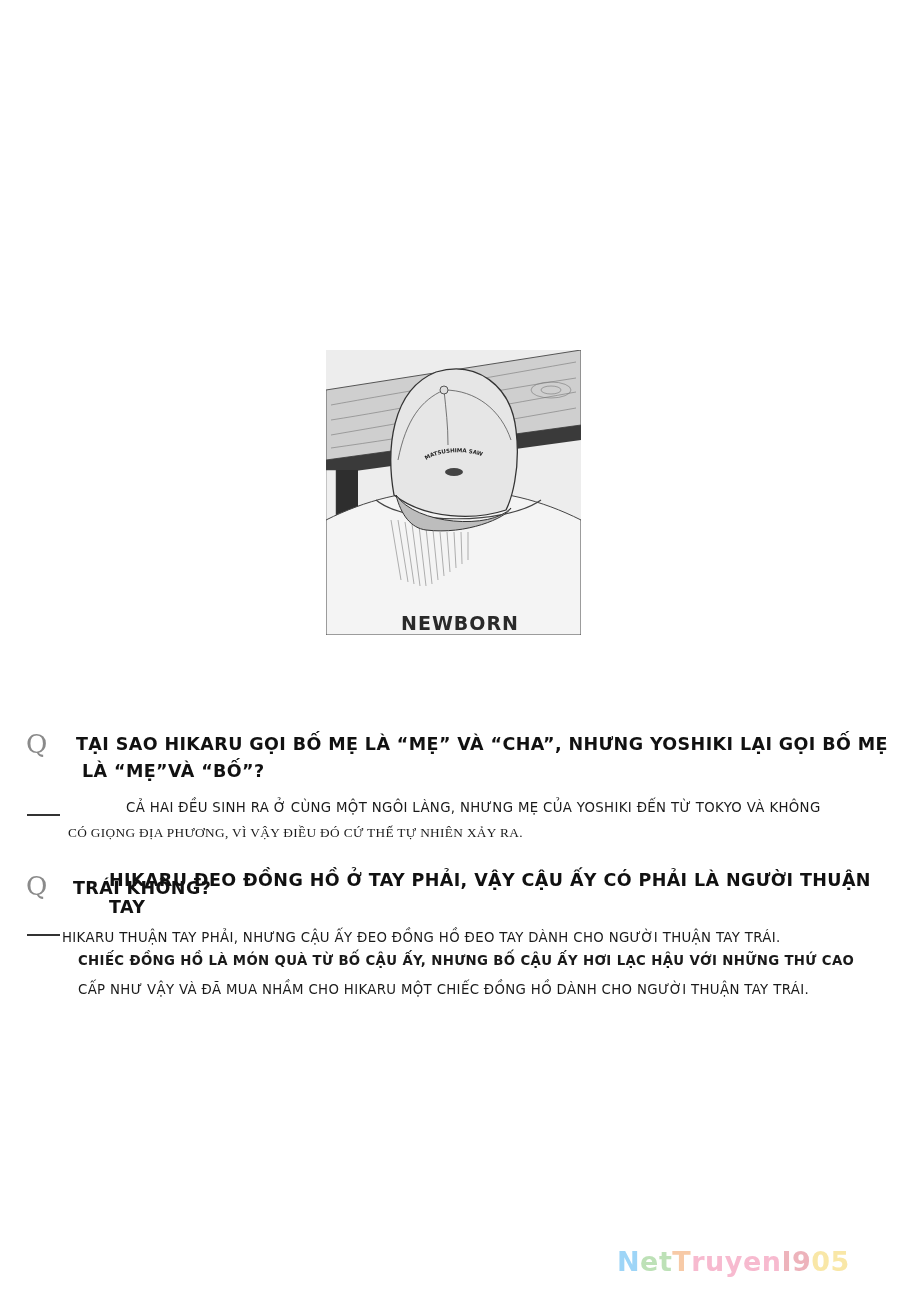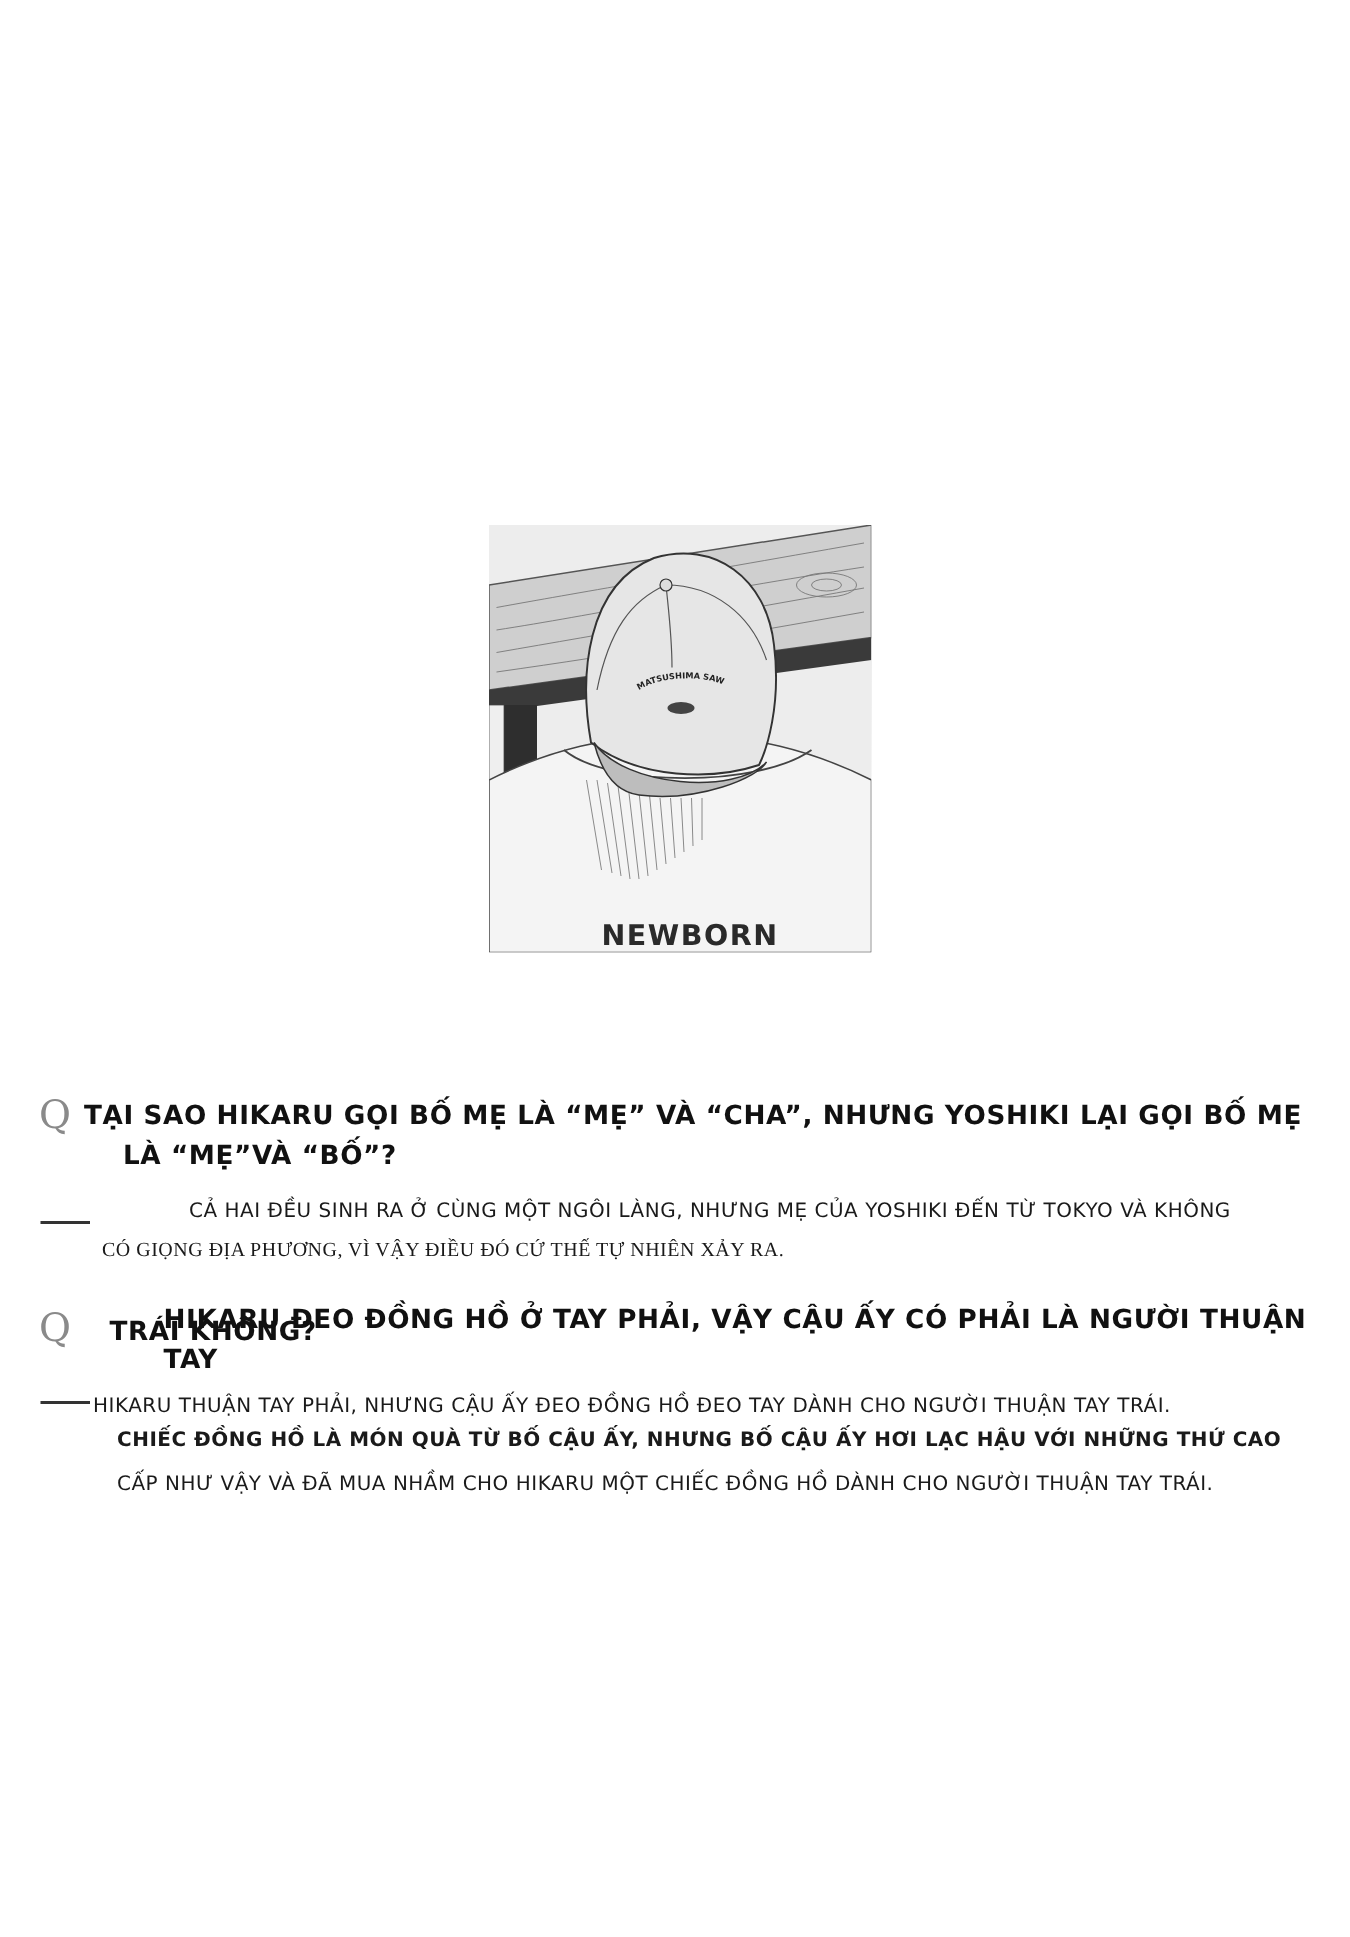--- a/index.html
+++ b/index.html
@@ -141,33 +141,36 @@
       </text>
 
       <ellipse cx="128" cy="122" rx="9" ry="4" fill="#444"></ellipse>
 
       <text x="75" y="280" font-family="DejaVu Sans, sans-serif" font-size="19" font-weight="bold" fill="#2a2a2a" letter-spacing="1">NEWBORN</text>
     </svg>
   </div>
 
   <div>
     <span class="q-mark" style="left:26px; top:731px;">Q</span>
-    <div class="q-text" style="left:56px; top:731px;">Tại sao Hikaru gọi bố mẹ là “mẹ” và “cha”, nhưng Yoshiki lại gọi bố mẹ</div>
+    <div class="q-text" style="left:76px; top:731px;">Tại sao Hikaru gọi bố mẹ là “mẹ” và “cha”, nhưng Yoshiki lại gọi bố mẹ</div>
     <div class="q-text" style="left:82px; top:758px;">là “mẹ”và “bố”?</div>
 
     <div class="a-dash" style="left:27px; top:814px; width:33px;"></div>
     <div class="a-text" style="left:78px; top:795px;margin-left:48px;">Cả hai đều sinh ra ở cùng một ngôi làng, nhưng mẹ của Yoshiki đến từ Tokyo và không</div>
     <div class="a-text" style="left:68px; top:820px;font-family:Liberation Serif, serif;">có giọng địa phương, vì vậy điều đó cứ thế tự nhiên xảy ra.</div>
   </div>
 
   <div>
     <span class="q-mark" style="left:26px; top:873px;">Q</span>
     <div class="q-text" style="left:73px; top:867px;margin-left:36px;">Hikaru đeo đồng hồ ở tay phải, vậy cậu ấy có phải là người thuận tay</div>
     <div class="q-text" style="left:73px; top:875px;">trái không?</div>
 
     <div class="a-dash" style="left:27px; top:934px; width:33px;"></div>
     <div class="a-text" style="left:62px; top:925px;">Hikaru thuận tay phải, nhưng cậu ấy đeo đồng hồ đeo tay dành cho người thuận tay trái.</div>
     <div class="a-text" style="left:78px; top:948px;font-weight:bold;">Chiếc đồng hồ là món quà từ bố cậu ấy, nhưng bố cậu ấy hơi lạc hậu với những thứ cao</div>
     <div class="a-text" style="left:78px; top:977px;">cấp như vậy và đã mua nhầm cho Hikaru một chiếc đồng hồ dành cho người thuận tay trái.</div>
   </div>
 
+  <div class="watermark">
+    <span style="color: rgb(126, 200, 245);">N</span><span style="color: rgb(168, 216, 160);">et</span><span style="color: rgb(245, 185, 138);">T</span><span style="color: rgb(245, 163, 192);">ruyen</span><span style="color: rgb(232, 154, 165);">I9</span><span style="color: rgb(247, 223, 138);">05</span>
+  </div>
 
 </div>
 
 </body></html>

